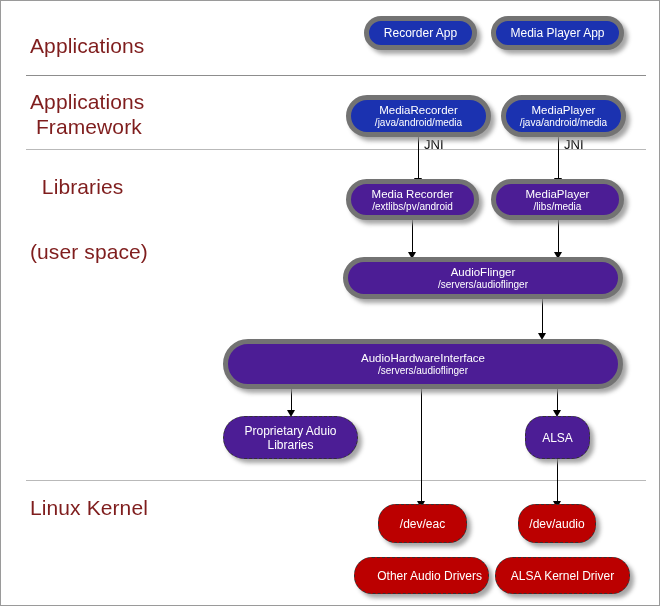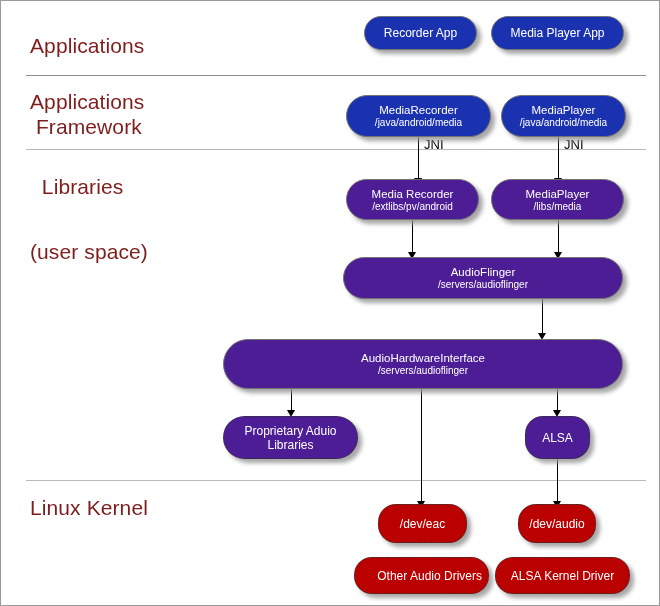--- a/index.html
+++ b/index.html
@@ -66,21 +66,21 @@
     position: absolute;
     box-sizing: border-box;
     border-radius: 999px;
     display: flex;
     flex-direction: column;
     align-items: center;
     justify-content: center;
     color: #ffffff;
     text-align: center;
     box-shadow: 4px 4px 4px rgba(150,150,150,0.85);
-    border: 1px solid #737373;
+    border: 5px solid #737373;
     padding: 0 6px;
   }
   .node .title {
     font-size: 12px;
     line-height: 14px;
     white-space: nowrap;
   }
   .node .sub {
     font-size: 10px;
     line-height: 12px;

